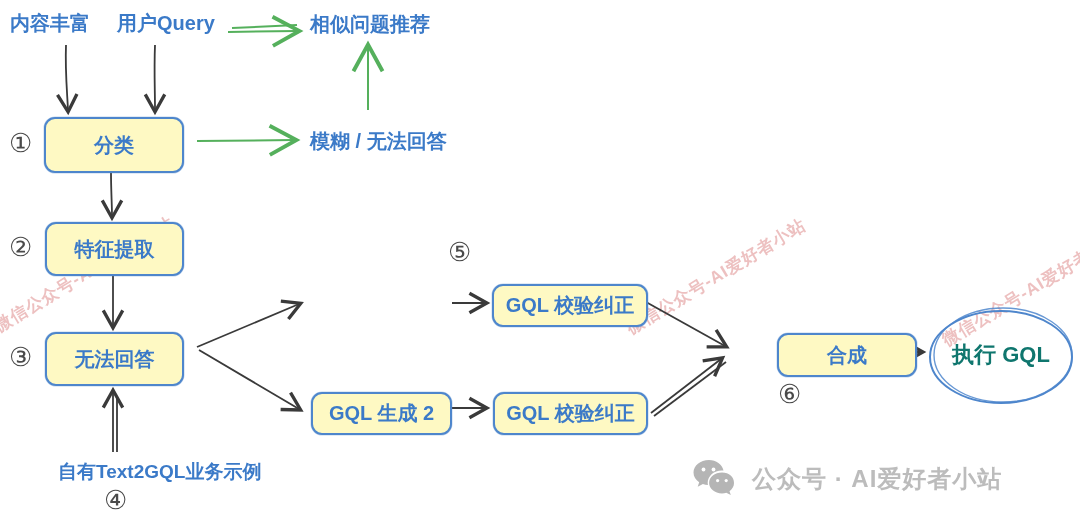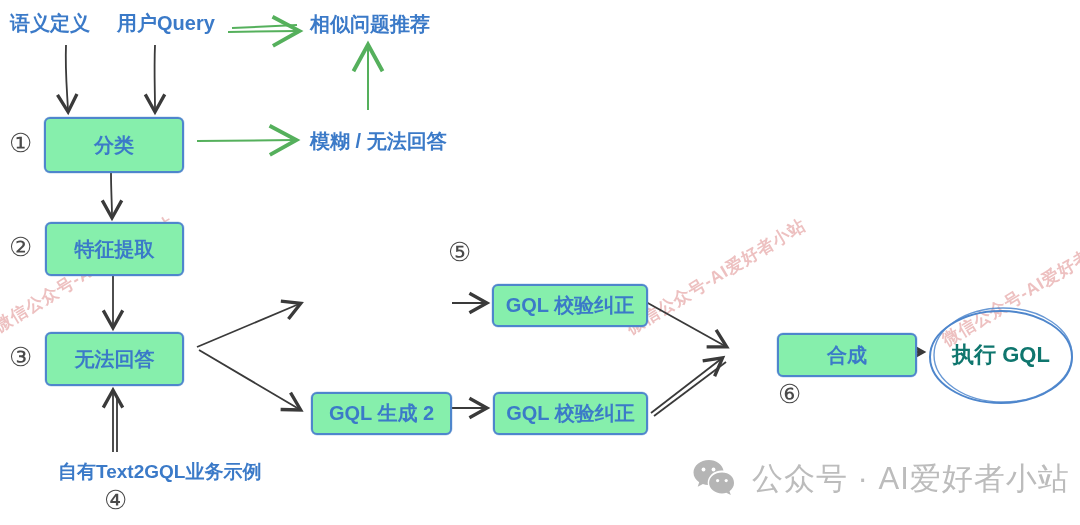--- a/index.html
+++ b/index.html
@@ -6,39 +6,39 @@
   #screen{
     position:relative;width:1080px;height:525px;overflow:hidden;
     background:#ffffff;font-family:"Liberation Sans",sans-serif;
   }
   .abs{position:absolute;}
   .lbl{
     color:#3b7ac8;font-size:20px;font-weight:600;white-space:nowrap;
     line-height:1.2;
   }
   .node{
-    position:absolute;border:2px solid #4e86cc;border-radius:6px;
-    background:#86efac;display:flex;align-items:center;justify-content:center;
+    position:absolute;border:2px solid #4e86cc;border-radius:11px;
+    background:#fef9c3;display:flex;align-items:center;justify-content:center;
     color:#3b7ac8;font-size:20px;font-weight:600;white-space:nowrap;
     box-shadow:0 0 0 0.5px rgba(78,134,204,.35);
   }
   .stepnum{
     position:absolute;color:#4a4a4a;font-size:26px;font-weight:400;
     line-height:1;white-space:nowrap;
   }
   .wm{
     position:absolute;color:rgba(222,140,140,0.55);font-size:17px;
     font-weight:600;white-space:nowrap;transform:rotate(-31deg);
     transform-origin:0 50%;letter-spacing:1px;pointer-events:none;
   }
   .footer-wm{
     position:absolute;left:692px;top:458px;display:flex;align-items:center;
     gap:14px;color:#bcbcbc;
   }
-  .footer-wm .txt{font-size:31px;font-weight:400;letter-spacing:1px;white-space:nowrap;}
+  .footer-wm .txt{font-size:24px;font-weight:700;letter-spacing:1px;white-space:nowrap;}
   svg.layer{position:absolute;left:0;top:0;pointer-events:none;}
   .ellipse-label{
     position:absolute;left:930px;top:340px;width:142px;text-align:center;
     color:#0f766e;font-size:22px;font-weight:600;
   }
 </style>
 </head>
 <body>
 
 <div id="screen">
@@ -80,21 +80,21 @@
       <path d="M368,110 L368,47" marker-end="url(#ag)"></path>
       <path d="M197,141 L294,140" marker-end="url(#ag)"></path>
     </g>
 
     <g stroke="#4e86cc" fill="none">
       <ellipse cx="1001" cy="357" rx="71" ry="46" stroke-width="2"></ellipse>
       <ellipse cx="1003" cy="355" rx="69" ry="47" stroke-width="1.4" opacity="0.85"></ellipse>
     </g>
   </svg>
 
-  <div class="abs lbl" style="left:10px;top:11px;">语义定义</div>
+  <div class="abs lbl" style="left:10px;top:11px;">内容丰富</div>
   <div class="abs lbl" style="left:117px;top:11px;">用户Query</div>
   <div class="abs lbl" style="left:310px;top:12px;">相似问题推荐</div>
   <div class="abs lbl" style="left:310px;top:129px;">模糊 / 无法回答</div>
 
   <div class="node" style="left:44px;top:117px;width:136px;height:52px;">分类</div>
   <div class="node" style="left:45px;top:222px;width:135px;height:50px;">特征提取</div>
   <div class="node" style="left:45px;top:332px;width:135px;height:50px;">无法回答</div>
   <div class="node" style="left:492px;top:284px;width:152px;height:39px;">GQL 校验纠正</div>
   <div class="node" style="left:311px;top:392px;width:137px;height:39px;">GQL 生成 2</div>
   <div class="node" style="left:493px;top:392px;width:151px;height:39px;">GQL 校验纠正</div>

